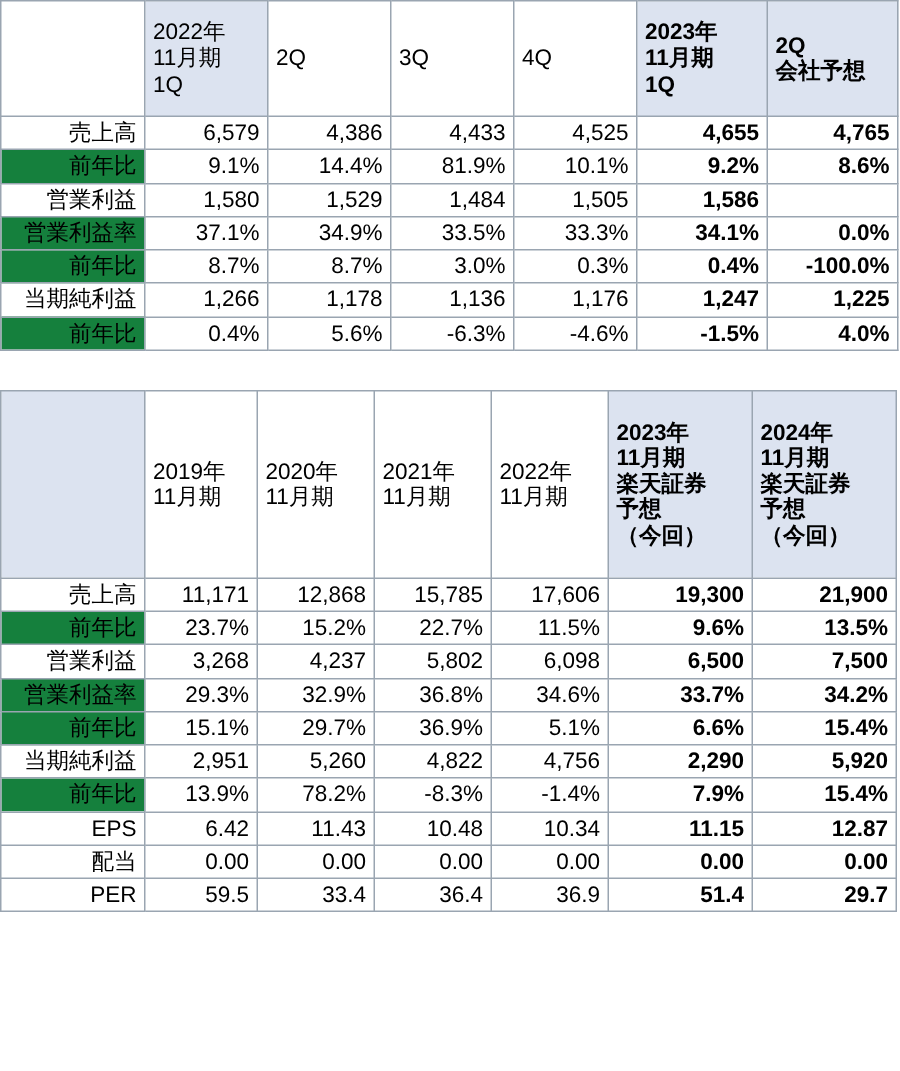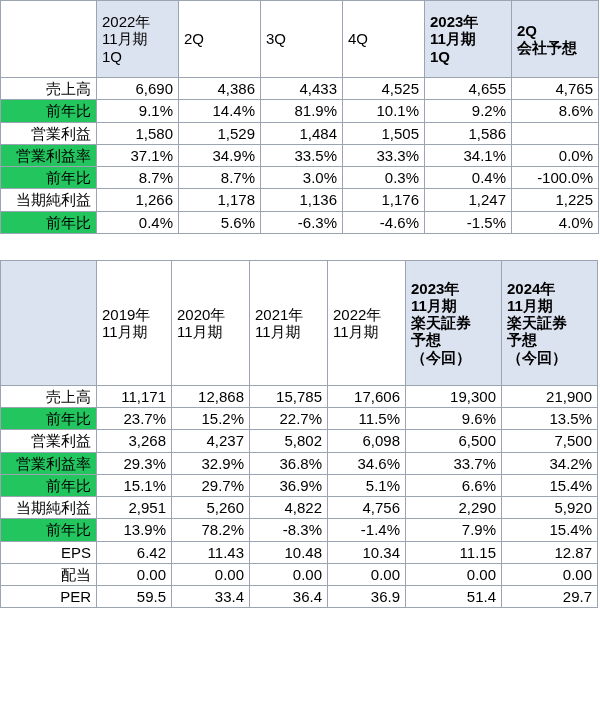--- a/index.html
+++ b/index.html
@@ -59,23 +59,23 @@
   .hdr.emph { font-weight: bold; background: #dce3f0; }
   .hdr.plain-shade { background: #dce3f0; }
   .hdr-line { display: block; }
   .corner { background: #dce3f0; border: 1px solid #9aa5b1; }
   .rowlabel {
     background: #c6d3e8;
     text-align: right;
     white-space: nowrap;
     font-size: 15px;
   }
-  .rowlabel.sub { background: #22c55e; }
+  .rowlabel.sub { background: #15803d; }
   td.num { text-align: right; font-variant-numeric: tabular-nums; }
-  td.num.bold { font-weight: normal; }
+  td.num.bold { font-weight: bold; }
   td.shade { background: #dce3f0; }
   .gap { height: 26px; background: #ffffff; }
   .t2-wrap { margin-top: 0; }
   .hdr2 {
     vertical-align: bottom;
     height: 120px;
     text-align: left;
   }
   .hdr2.emph { font-weight: bold; background: #dce3f0; }
   .t2 .corner2 { background: #dce3f0; }
@@ -119,21 +119,21 @@
         </td>
         <td class="hdr emph">
           <span class="hdr-line">2Q</span>
           <span class="hdr-line">会社予想</span>
         </td>
       </tr>
     </thead>
     <tbody>
       <tr>
         <td class="rowlabel">売上高</td>
-        <td class="num shade">6,690</td>
+        <td class="num shade">6,579</td>
         <td class="num">4,386</td>
         <td class="num">4,433</td>
         <td class="num">4,525</td>
         <td class="num bold shade">4,655</td>
         <td class="num bold shade">4,765</td>
       </tr>
       <tr>
         <td class="rowlabel sub">前年比</td>
         <td class="num shade">9.1%</td>
         <td class="num">14.4%</td>

